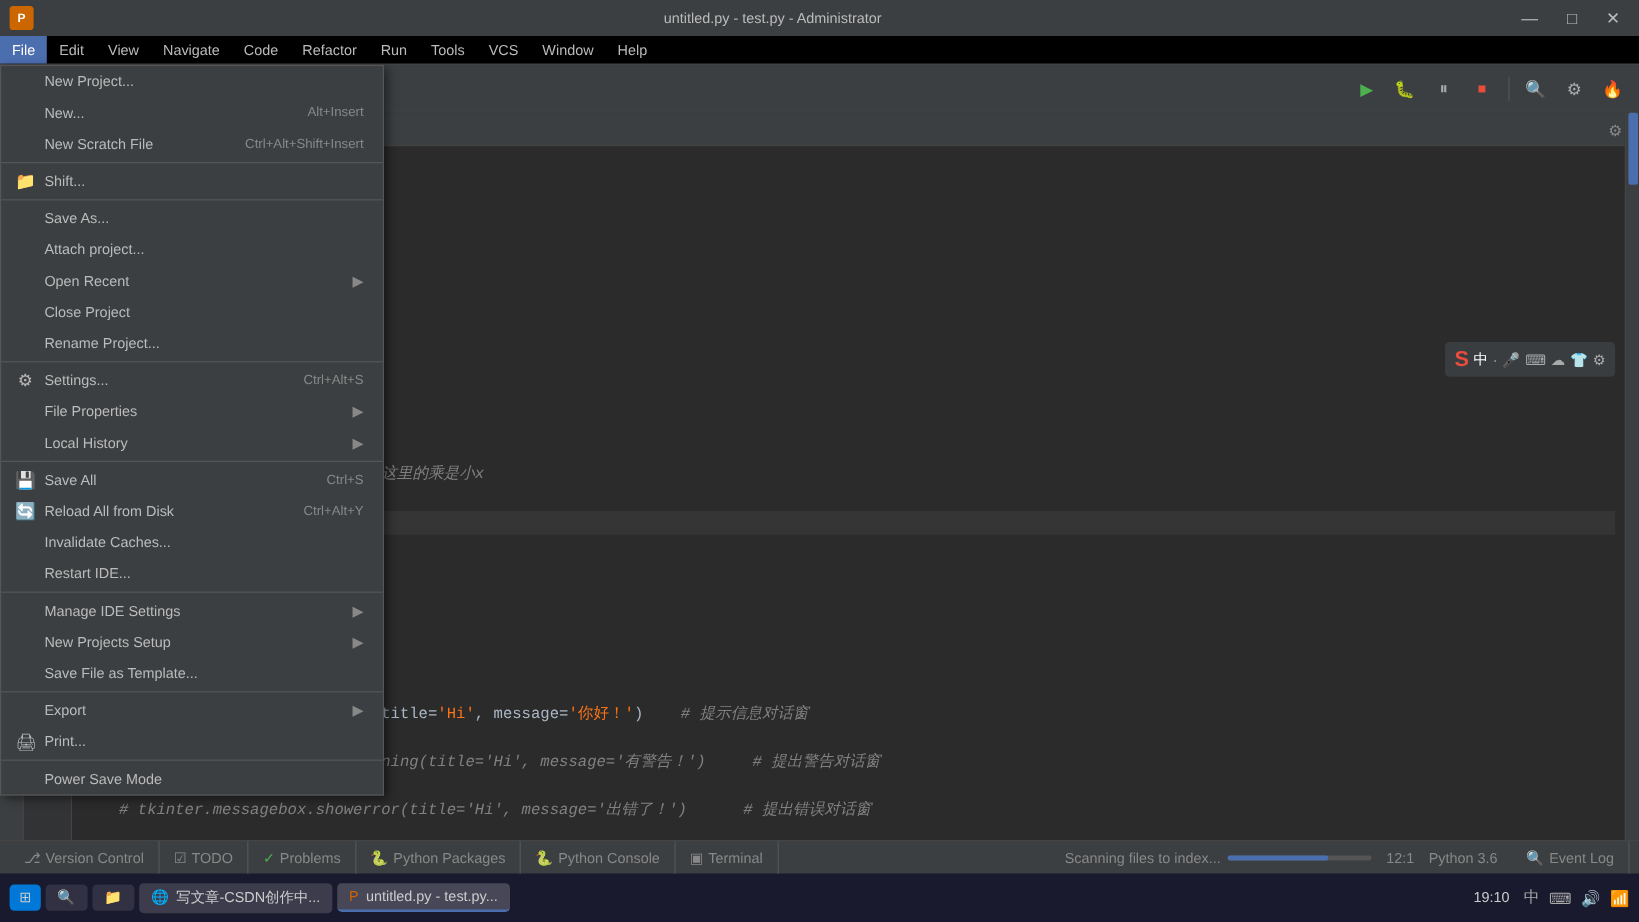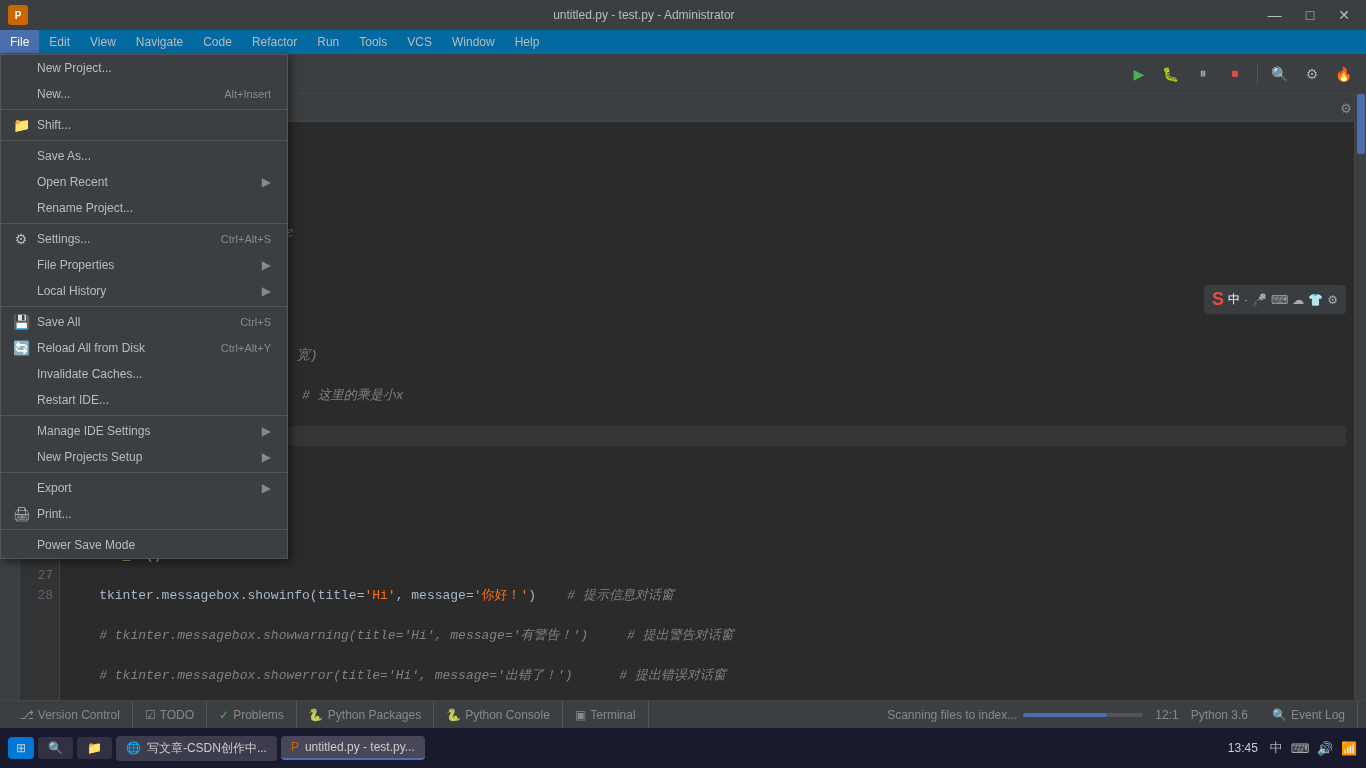--- a/index.html
+++ b/index.html
@@ -15,42 +15,42 @@
       padding: 0 8px;
       color: #bbb;
       font-size: 12px;
     }
     #title-bar .win-controls { display: flex; gap: 8px; }
     #title-bar .win-btn { cursor: pointer; padding: 2px 8px; font-size: 14px; color: #bbb; }
 
     
     #menu-bar {
       height: 24px;
-      background: #0369a1;
+      background: #000000;
       display: flex;
       align-items: center;
       border-bottom: 1px solid #555;
     }
     .menu-item {
       padding: 0 10px;
       height: 100%;
       display: flex;
       align-items: center;
       cursor: pointer;
       font-size: 12px;
       color: #bbb;
     }
     .menu-item.active { background: #4b6eaf; color: #fff; }
 
     
     #file-dropdown {
       position: absolute;
       top: 54px;
       left: 0;
-      width: 288px;
+      width: 320px;
       background: #3c3f41;
       border: 1px solid #555;
       z-index: 1000;
       box-shadow: 3px 3px 8px rgba(0,0,0,0.5);
     }
     .dropdown-item {
       display: flex;
       align-items: center;
       justify-content: space-between;
       padding: 4px 16px 4px 12px;
@@ -285,40 +285,59 @@
         <span>New Project...</span>
       </div>
   </div>
   <div class="dropdown-item">
     <div class="item-left">
         <span class="item-icon"></span>
         <span>New...</span>
       </div>
     <span class="shortcut">Alt+Insert</span>
   </div>
+  <div class="dropdown-item">
+    <div class="item-left">
+        <span class="item-icon"></span>
+        <span>New Scratch File</span>
+      </div>
+    <span class="shortcut">Ctrl+Alt+Shift+Insert</span>
+  </div>
   <div class="dropdown-separator"></div>
   <div class="dropdown-item">
     <div class="item-left">
         <span class="item-icon">📁</span>
         <span>Shift...</span>
       </div>
   </div>
   <div class="dropdown-separator"></div>
   <div class="dropdown-item">
     <div class="item-left">
         <span class="item-icon"></span>
         <span>Save As...</span>
       </div>
   </div>
   <div class="dropdown-item">
     <div class="item-left">
         <span class="item-icon"></span>
+        <span>Attach project...</span>
+      </div>
+  </div>
+  <div class="dropdown-item">
+    <div class="item-left">
+        <span class="item-icon"></span>
         <span>Open Recent</span>
       </div>
     <span class="arrow">▶</span>
+  </div>
+  <div class="dropdown-item">
+    <div class="item-left">
+        <span class="item-icon"></span>
+        <span>Close Project</span>
+      </div>
   </div>
   <div class="dropdown-item">
     <div class="item-left">
         <span class="item-icon"></span>
         <span>Rename Project...</span>
       </div>
   </div>
   <div class="dropdown-separator"></div>
   <div class="dropdown-item">
     <div class="item-left">
@@ -375,20 +394,26 @@
         <span>Manage IDE Settings</span>
       </div>
     <span class="arrow">▶</span>
   </div>
   <div class="dropdown-item">
     <div class="item-left">
         <span class="item-icon"></span>
         <span>New Projects Setup</span>
       </div>
     <span class="arrow">▶</span>
+  </div>
+  <div class="dropdown-item">
+    <div class="item-left">
+        <span class="item-icon"></span>
+        <span>Save File as Template...</span>
+      </div>
   </div>
   <div class="dropdown-separator"></div>
   <div class="dropdown-item">
     <div class="item-left">
         <span class="item-icon"></span>
         <span>Export</span>
       </div>
     <span class="arrow">▶</span>
   </div>
   <div class="dropdown-item">
@@ -569,21 +594,21 @@
   </div>
   <div class="taskbar-btn" style="background:rgba(255,255,255,0.15);">
     <span>🌐</span>
     <span>写文章-CSDN创作中...</span>
   </div>
   <div class="taskbar-btn" style="background:rgba(255,255,255,0.2);border-bottom:2px solid #4b6eaf;">
     <span style="color:#cc6600;">P</span>
     <span>untitled.py - test.py...</span>
   </div>
   <div class="taskbar-clock">
-    <div style="text-align:center;">13:45</div>
+    <div style="text-align:center;">19:10</div>
   </div>
   <div class="taskbar-sys-icons" style="margin-left:8px;">
     <span>中</span>
     <span>⌨</span>
     <span>🔊</span>
     <span>📶</span>
   </div>
 </div>
 
 </body></html>

